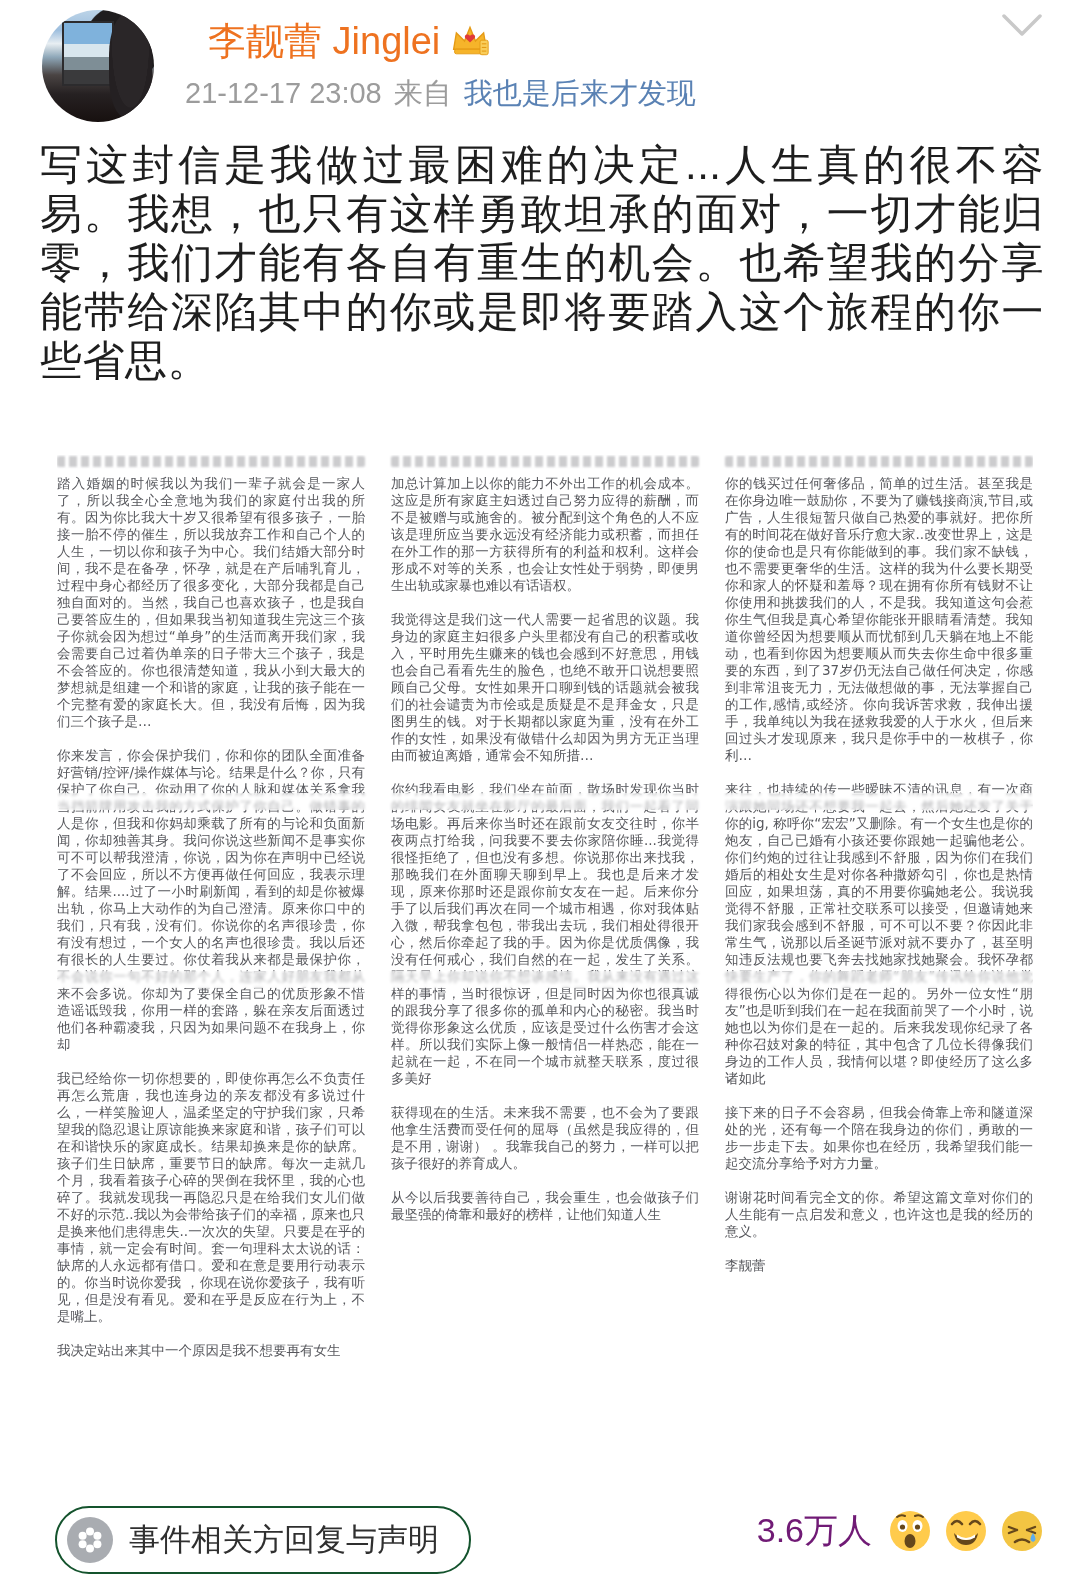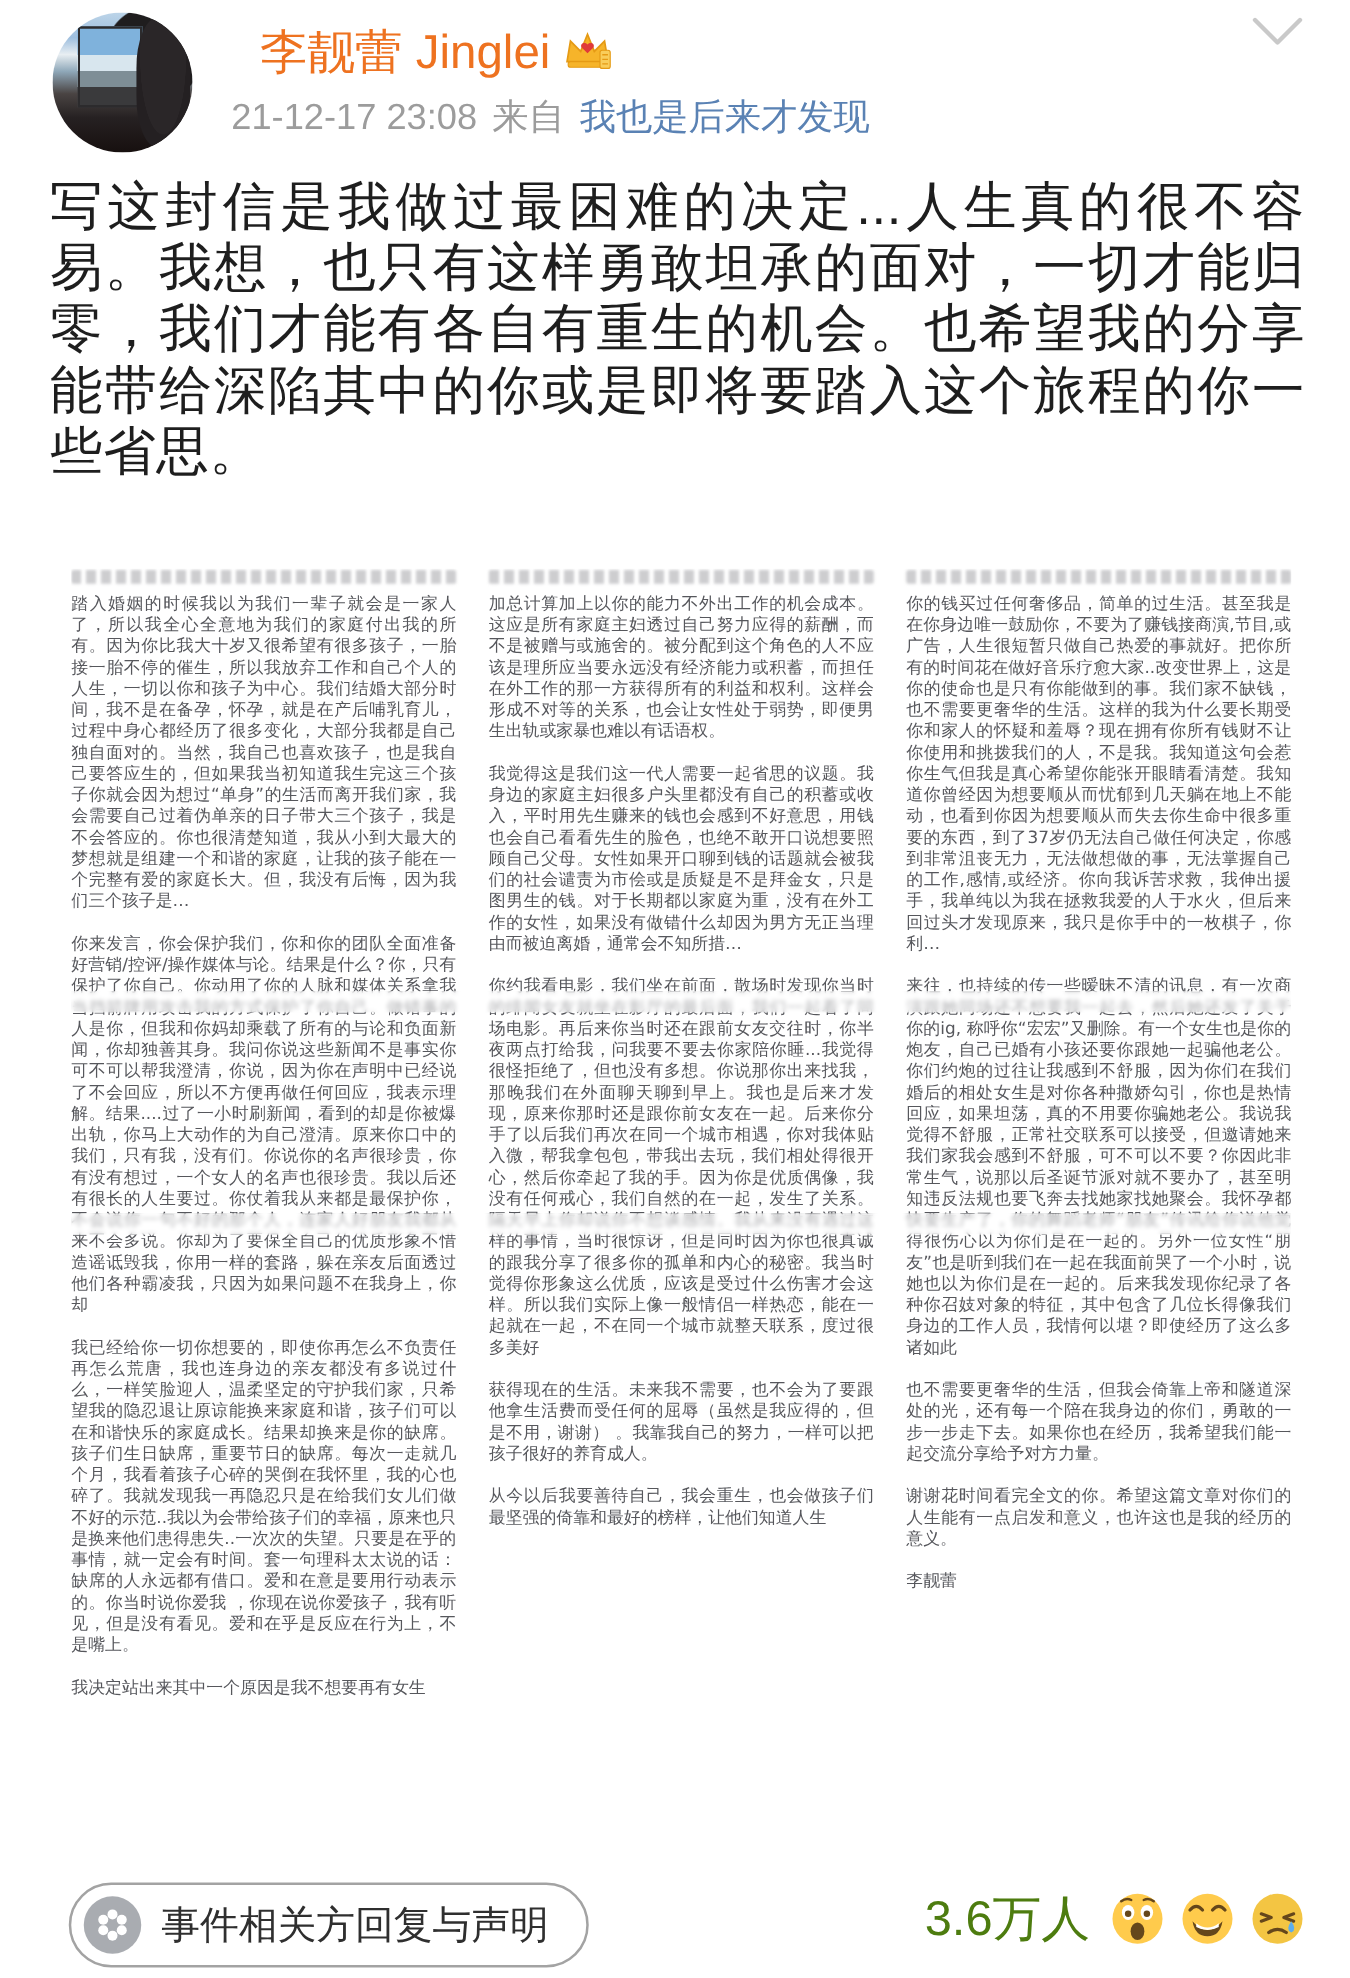--- a/index.html
+++ b/index.html
@@ -44,27 +44,27 @@
   .letter-col p{margin:0 0 17px 0;}
   .ghost-line{height:11px;margin:1px 0 8px 0;border-radius:2px;
      background:repeating-linear-gradient(90deg,rgba(122,122,128,.38) 0 8px,rgba(122,122,128,0) 8px 12px);
      filter:blur(1.3px);}
   .seam{position:absolute;left:0;right:0;height:17px;background:rgba(255,255,255,.5);
      backdrop-filter:blur(1.6px);pointer-events:none;}
   .seam.s1{top:338px;} .seam.s2{top:516px;}
 
   
   .footer{position:absolute;left:0;right:0;top:1496px;height:86px;background:#fff;}
-  .topic-chip{position:absolute;left:55px;top:10px;height:64px;border:2px solid #a3a3a3;
+  .topic-chip{position:absolute;left:55px;top:10px;height:64px;border:2px solid #14532d;
      border-radius:34px;display:flex;align-items:center;padding:0 30px 0 10px;gap:16px;background:#fff;}
   .topic-icon{width:46px;height:46px;border-radius:50%;background:#a9acb1;display:flex;
      align-items:center;justify-content:center;}
   .topic-label{font-size:31px;color:#2f2f2f;}
   .reactions{position:absolute;right:36px;top:12px;display:flex;align-items:center;gap:12px;}
-  .count{font-size:39px;color:#4d7c0f;margin-right:4px;}
+  .count{font-size:34px;color:#701a75;margin-right:4px;}
   .emoji{width:44px;height:44px;}
 </style>
 </head>
 <body>
 
 <div class="post">
 
   <div class="header">
     <div class="avatar">
       <div class="easel"></div>
@@ -108,21 +108,21 @@
       <p>加总计算加上以你的能力不外出工作的机会成本。这应是所有家庭主妇透过自己努力应得的薪酬，而不是被赠与或施舍的。被分配到这个角色的人不应该是理所应当要永远没有经济能力或积蓄，而担任在外工作的那一方获得所有的利益和权利。这样会形成不对等的关系，也会让女性处于弱势，即便男生出轨或家暴也难以有话语权。</p>
           <p>我觉得这是我们这一代人需要一起省思的议题。我身边的家庭主妇很多户头里都没有自己的积蓄或收入，平时用先生赚来的钱也会感到不好意思，用钱也会自己看看先生的脸色，也绝不敢开口说想要照顾自己父母。女性如果开口聊到钱的话题就会被我们的社会谴责为市侩或是质疑是不是拜金女，只是图男生的钱。对于长期都以家庭为重，没有在外工作的女性，如果没有做错什么却因为男方无正当理由而被迫离婚，通常会不知所措…</p>
           <p>你约我看电影，我们坐在前面，散场时发现你当时的绯闻女友就坐在影厅的最后面，我们一起看了同场电影。再后来你当时还在跟前女友交往时，你半夜两点打给我，问我要不要去你家陪你睡...我觉得很怪拒绝了，但也没有多想。你说那你出来找我，那晚我们在外面聊天聊到早上。我也是后来才发现，原来你那时还是跟你前女友在一起。后来你分手了以后我们再次在同一个城市相遇，你对我体贴入微，帮我拿包包，带我出去玩，我们相处得很开心，然后你牵起了我的手。因为你是优质偶像，我没有任何戒心，我们自然的在一起，发生了关系。隔天早上你却说你不想谈感情。我从来没有遇过这样的事情，当时很惊讶，但是同时因为你也很真诚的跟我分享了很多你的孤单和内心的秘密。我当时觉得你形象这么优质，应该是受过什么伤害才会这样。所以我们实际上像一般情侣一样热恋，能在一起就在一起，不在同一个城市就整天联系，度过很多美好</p>
           <p>获得现在的生活。未来我不需要，也不会为了要跟他拿生活费而受任何的屈辱（虽然是我应得的，但是不用，谢谢） 。我靠我自己的努力，一样可以把孩子很好的养育成人。</p>
           <p>从今以后我要善待自己，我会重生，也会做孩子们最坚强的倚靠和最好的榜样，让他们知道人生</p>
         </div>
       <div class="letter-col">
         <div class="ghost-line"></div>
       <p>你的钱买过任何奢侈品，简单的过生活。甚至我是在你身边唯一鼓励你，不要为了赚钱接商演,节目,或广告，人生很短暂只做自己热爱的事就好。把你所有的时间花在做好音乐疗愈大家..改变世界上，这是你的使命也是只有你能做到的事。我们家不缺钱，也不需要更奢华的生活。这样的我为什么要长期受你和家人的怀疑和羞辱？现在拥有你所有钱财不让你使用和挑拨我们的人，不是我。我知道这句会惹你生气但我是真心希望你能张开眼睛看清楚。我知道你曾经因为想要顺从而忧郁到几天躺在地上不能动，也看到你因为想要顺从而失去你生命中很多重要的东西，到了37岁仍无法自己做任何决定，你感到非常沮丧无力，无法做想做的事，无法掌握自己的工作,感情,或经济。你向我诉苦求救，我伸出援手，我单纯以为我在拯救我爱的人于水火，但后来回过头才发现原来，我只是你手中的一枚棋子，你利…</p>
           <p>来往，也持续的传一些暧昧不清的讯息，有一次商演跟她同场还不想要我一起去，然后她还发了关于你的ig, 称呼你“宏宏”又删除。有一个女生也是你的炮友，自己已婚有小孩还要你跟她一起骗他老公。你们约炮的过往让我感到不舒服，因为你们在我们婚后的相处女生是对你各种撒娇勾引，你也是热情回应，如果坦荡，真的不用要你骗她老公。我说我觉得不舒服，正常社交联系可以接受，但邀请她来我们家我会感到不舒服，可不可以不要？你因此非常生气，说那以后圣诞节派对就不要办了，甚至明知违反法规也要飞奔去找她家找她聚会。我怀孕都快要生产了，你的舞蹈老师“朋友”传讯给你说他觉得很伤心以为你们是在一起的。另外一位女性“朋友”也是听到我们在一起在我面前哭了一个小时，说她也以为你们是在一起的。后来我发现你纪录了各种你召妓对象的特征，其中包含了几位长得像我们身边的工作人员，我情何以堪？即使经历了这么多诸如此</p>
-          <p>也不需要更奢华的生活，但我会倚靠上帝和隧道深处的光，还有每一个陪在我身边的你们，勇敢的一步一步走下去。如果你也在经历，我希望我们能一起交流分享给予对方力量。</p>
+          <p>接下来的日子不会容易，但我会倚靠上帝和隧道深处的光，还有每一个陪在我身边的你们，勇敢的一步一步走下去。如果你也在经历，我希望我们能一起交流分享给予对方力量。</p>
           <p>谢谢花时间看完全文的你。希望这篇文章对你们的人生能有一点启发和意义，也许这也是我的经历的意义。</p>
           <p>李靓蕾</p>
         </div>
     </div>
     <div class="seam s1"></div>
     <div class="seam s2"></div>
   </div>
 
   <div class="footer">
     <div class="topic-chip">

